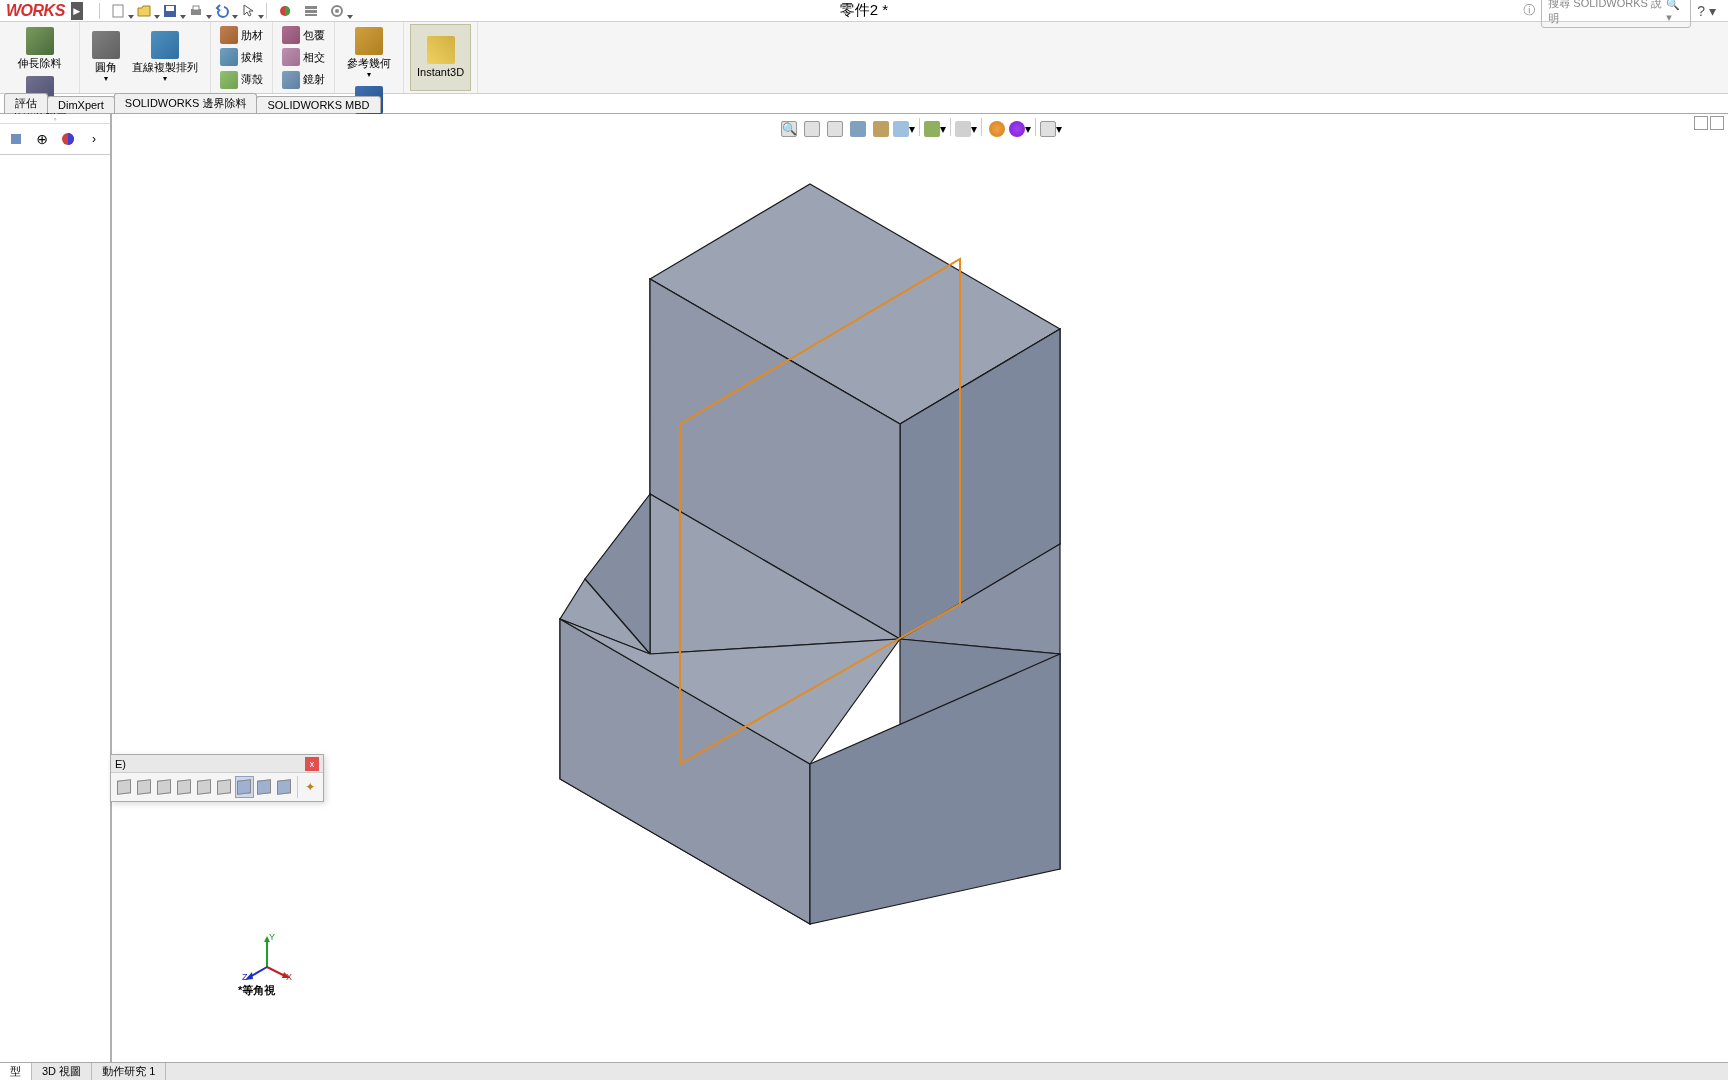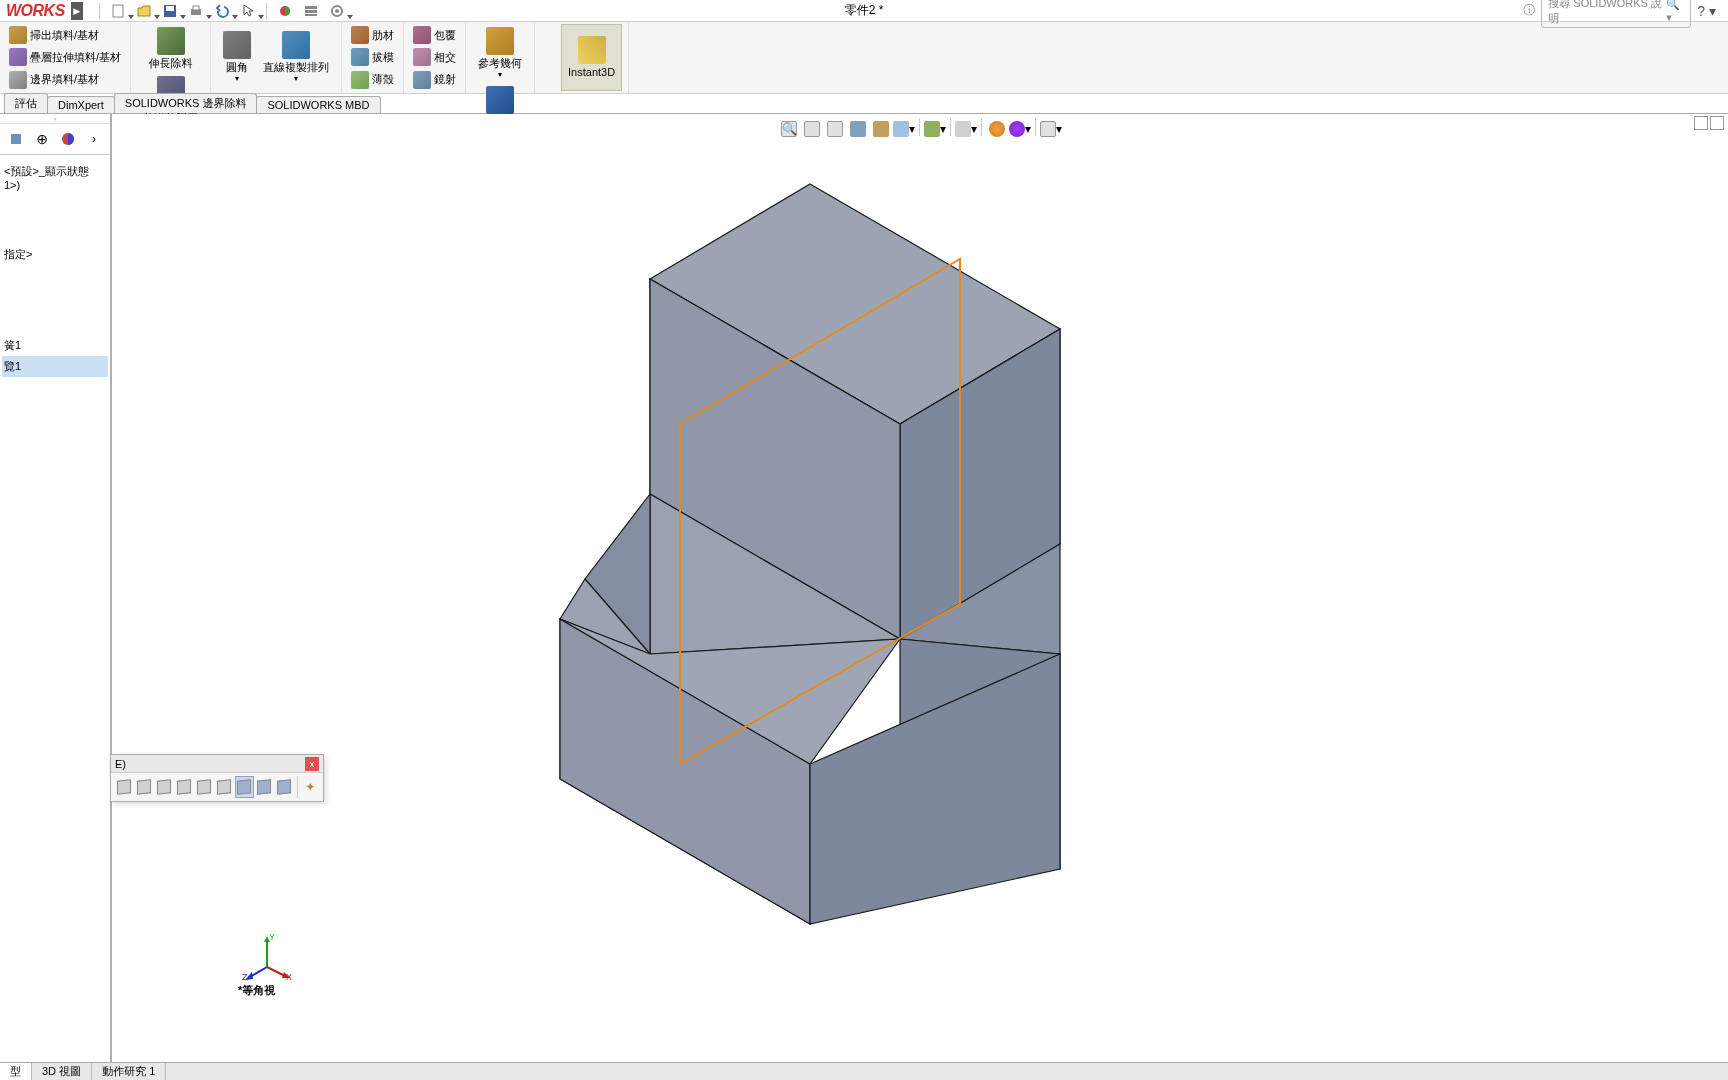--- a/index.html
+++ b/index.html
@@ -5,31 +5,31 @@
 * { margin: 0; padding: 0; box-sizing: border-box; font-family: "Microsoft YaHei", Arial, sans-serif; }
 body { width: 1728px; height: 1080px; background: #fff; overflow: hidden; font-size: 12px; }
 
 .top-bar { height: 22px; background: #fff; display: flex; align-items: center; border-bottom: 1px solid #d0d0d0; }
 .logo { color: #d62f2f; font-weight: bold; font-style: italic; font-size: 16px; padding: 0 6px; letter-spacing: -0.5px; }
 .logo-arrow { width: 12px; height: 18px; background: #5a5a5a; display: flex; align-items: center; justify-content: center; color: #fff; font-size: 9px; }
 .qat { display: flex; align-items: center; gap: 2px; margin-left: 12px; }
 .qat-btn { width: 24px; height: 20px; display: flex; align-items: center; justify-content: center; cursor: pointer; position: relative; }
 .qat-btn.dd::after { content: ""; border-left: 3px solid transparent; border-right: 3px solid transparent; border-top: 4px solid #555; position: absolute; right: -4px; bottom: 2px; }
 .qat-sep { width: 1px; height: 16px; background: #ccc; margin: 0 4px; }
-.doc-title { position: absolute; left: 50%; transform: translateX(-50%); font-size: 12px; }
+.doc-title { position: absolute; left: 50%; transform: translateX(-50%); font-size: 15px; }
 .search-area { margin-left: auto; display: flex; align-items: center; gap: 6px; padding-right: 12px; }
 .search-box { border: 1px solid #bbb; border-radius: 3px; padding: 1px 6px; font-size: 11px; color: #888; width: 150px; display: flex; align-items: center; }
 .help-q { font-size: 14px; color: #555; cursor: pointer; }
 
 .ribbon { height: 72px; background: #f5f5f5; border-bottom: 1px solid #d0d0d0; display: flex; }
 .ribbon-group { display: flex; flex-direction: column; justify-content: space-around; padding: 2px 6px; border-right: 1px solid #e0e0e0; }
 .ribbon-row { display: flex; align-items: center; gap: 4px; }
 .ribbon-btn { display: flex; align-items: center; gap: 3px; padding: 1px 3px; cursor: pointer; font-size: 11px; white-space: nowrap; }
 .ribbon-btn-large { display: flex; flex-direction: column; align-items: center; justify-content: center; padding: 3px 6px; cursor: pointer; font-size: 11px; text-align: center; line-height: 1.2; }
-.ribbon-btn-large.active { background: #e0e0d0; border: 1px solid #c0c0a0; margin-left: 20px; }
+.ribbon-btn-large.active { background: #e0e0d0; border: 1px solid #c0c0a0; }
 .ribbon-icon { width: 18px; height: 18px; display: inline-block; border-radius: 2px; }
 .ribbon-icon-lg { width: 28px; height: 28px; display: inline-block; border-radius: 2px; margin-bottom: 2px; }
 .i-extrude { background: linear-gradient(135deg, #7a9b5c, #4a6b3c); }
 .i-revolve { background: linear-gradient(135deg, #6a8b9c, #4a6b7c); }
 .i-sweep { background: linear-gradient(135deg, #c9a050, #a98030); }
 .i-loft { background: linear-gradient(135deg, #9a7bc0, #7a5ba0); }
 .i-boundary { background: linear-gradient(135deg, #b0b0b0, #808080); }
 .i-cut { background: linear-gradient(135deg, #d0c050, #a09030); }
 .i-hole { background: linear-gradient(135deg, #707090, #505070); }
 .i-fillet { background: linear-gradient(135deg, #808080, #606060); }
@@ -151,40 +151,20 @@
     <span style="color:#888;">ⓘ</span>
     <div class="search-box">
       <span>搜尋 SOLIDWORKS 說明</span>
       <span style="margin-left:auto;">🔍▾</span>
     </div>
     <span class="help-q">? ▾</span>
   </div>
 </div>
 
 <div class="ribbon">
-  <div class="ribbon-group">
-    <div class="ribbon-row">
-      <div class="ribbon-btn">
-          <span class="ribbon-icon i-sweep"></span>
-          <span>掃出填料/基材</span>
-        </div>
-    </div>
-    <div class="ribbon-row">
-      <div class="ribbon-btn">
-          <span class="ribbon-icon i-loft"></span>
-          <span>疊層拉伸填料/基材</span>
-        </div>
-    </div>
-    <div class="ribbon-row">
-      <div class="ribbon-btn">
-          <span class="ribbon-icon i-boundary"></span>
-          <span>邊界填料/基材</span>
-        </div>
-    </div>
-  </div>
 
   <div class="ribbon-group">
     <div class="ribbon-btn-large">
         <span class="ribbon-icon-lg i-extrude"></span>
         <span>伸長除料</span>
       </div>
     <div class="ribbon-btn-large">
         <span class="ribbon-icon-lg i-hole"></span>
         <span>異型孔精靈</span>
       </div>
@@ -293,28 +273,20 @@
         </div>
       <div class="panel-tab">
           <svg width="16" height="16">
             <circle cx="8" cy="8" r="6" fill="#d04040"></circle>
             <circle cx="8" cy="8" r="6" fill="#4040d0" clip-path="inset(0 0 0 50%)"></circle>
           </svg>
         </div>
       <div class="panel-tab">
           <span style="font-size:12px;">›</span>
         </div>
-    </div>
-    <div class="tree">
-      <div class="tree-item">&lt;預設&gt;_顯示狀態 1&gt;)</div>
-      <div style="height:50px;"></div>
-      <div class="tree-item">指定&gt;</div>
-      <div style="height:70px;"></div>
-      <div class="tree-item">簧1</div>
-      <div class="tree-item selected">覽1</div>
     </div>
   </div>
   <div class="panel-grabber"></div>
 
   <div class="viewport">
     <div class="task-icons">
       <div class="task-icon"></div>
       <div class="task-icon"></div>
     </div>
     <div class="view-toolbar">

